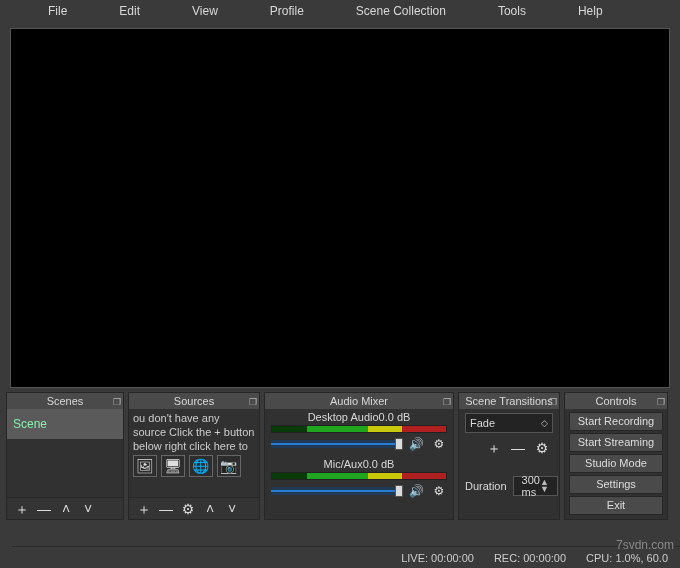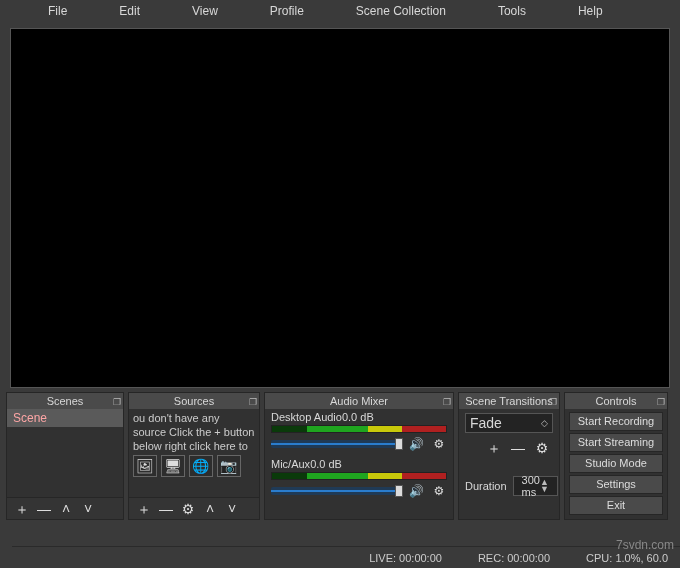--- a/index.html
+++ b/index.html
@@ -57,22 +57,22 @@
     padding: 0 6px;
     border-top: 1px solid #262626;
     background: #343434;
   }
   .tbtn {
     width: 18px; height: 18px; display: inline-flex; align-items: center; justify-content: center;
     color: #ddd; font-size: 14px; line-height: 1;
   }
   .scenes-list .item {
     background: #5a5a5a;
-    padding: 2px 6px;
-    color: #fca5a5;
+    padding: 8px 6px;
+    color: #86efac;
   }
   .sources-hint {
     padding: 2px 4px;
     font-size: 11px;
     color: #ccc;
     line-height: 14px;
     height: 44px;
     overflow: hidden;
   }
   .sources-icons {
@@ -81,21 +81,21 @@
     padding: 2px 4px 4px 4px;
   }
   .src-icon {
     width: 24px; height: 22px;
     border: 1px solid #666;
     display: inline-flex; align-items: center; justify-content: center;
     font-size: 14px; color: #ddd;
     background: #2d2d2d;
   }
   .mixer-channel { padding: 2px 6px 4px 6px; }
-  .mixer-head { display: flex; justify-content: flex-start; font-size: 11px; }
+  .mixer-head { display: flex; justify-content: center; font-size: 11px; }
   .mixer-meter {
     height: 8px;
     background: linear-gradient(to right,
       #0a3a0a 0%, #0a3a0a 20%,
       #1fa51f 20%, #1fa51f 55%,
       #c9c90a 55%, #c9c90a 75%,
       #b02020 75%, #b02020 100%);
     border: 1px solid #222;
     margin-top: 2px;
   }
@@ -106,37 +106,37 @@
     flex: 1; height: 8px; background: #1f3a56;
     position: relative; border-radius: 2px;
   }
   .mixer-slider .track { position: absolute; left:0; top:3px; height:2px; width:100%; background:#2a7dce; }
   .mixer-slider .thumb { position:absolute; right:0; top:-2px; width:8px; height:12px; background:#dcdcdc; border:1px solid #555; }
   .mixer-icon { width:16px; height:16px; display:inline-flex; align-items:center; justify-content:center; color:#ddd; }
   .trans-select {
     display:flex; align-items:center; margin:4px 6px;
     background:#232323; border:1px solid #555; height:20px; padding:0 4px;
   }
-  .trans-select .val { flex:1; font-size:14px; }
+  .trans-select .val { flex:1; font-size:11px; }
   .trans-select .caret { font-size:9px; color:#bbb; }
   .trans-toolbar { display:flex; gap:6px; justify-content:flex-end; padding:2px 8px; height:22px; align-items:center;}
   .trans-duration { display:flex; align-items:center; gap:6px; padding:2px 6px; font-size:11px;margin-top:15px;}
   .spinbox {
     display:flex; align-items:center; background:#232323; border:1px solid #555;
     height:20px; padding:0 8px; width:72px; justify-content:space-between;
   }
   .spinbox .spin { font-size:9px; color:#bbb; line-height:7px;}
   .controls-body { display:flex; flex-direction:column; gap:2px; padding:3px 4px;}
   .ctrl-btn {
     background:#4a4a4a; border:1px solid #262626; height:19px;
     text-align:center; font-size:11px; line-height:17px; color:#ddd;
   }
   .statusbar {
     position:absolute; bottom:0; left:12px; right:0; height:22px;
-    display:flex; align-items:center; justify-content:flex-end; gap:36px;
+    display:flex; align-items:center; justify-content:flex-end; gap:20px;
     padding:0 12px; background:#3a3a3a; font-size:11px; color:#ccc;
     border-top:1px solid #2a2a2a;
   }
   .wm { position:absolute; right:6px; bottom:16px; font-size:12px; color:#888; }
 </style>
 </head>
 <body>
 
 <div class="menubar">
   <span>File</span>

